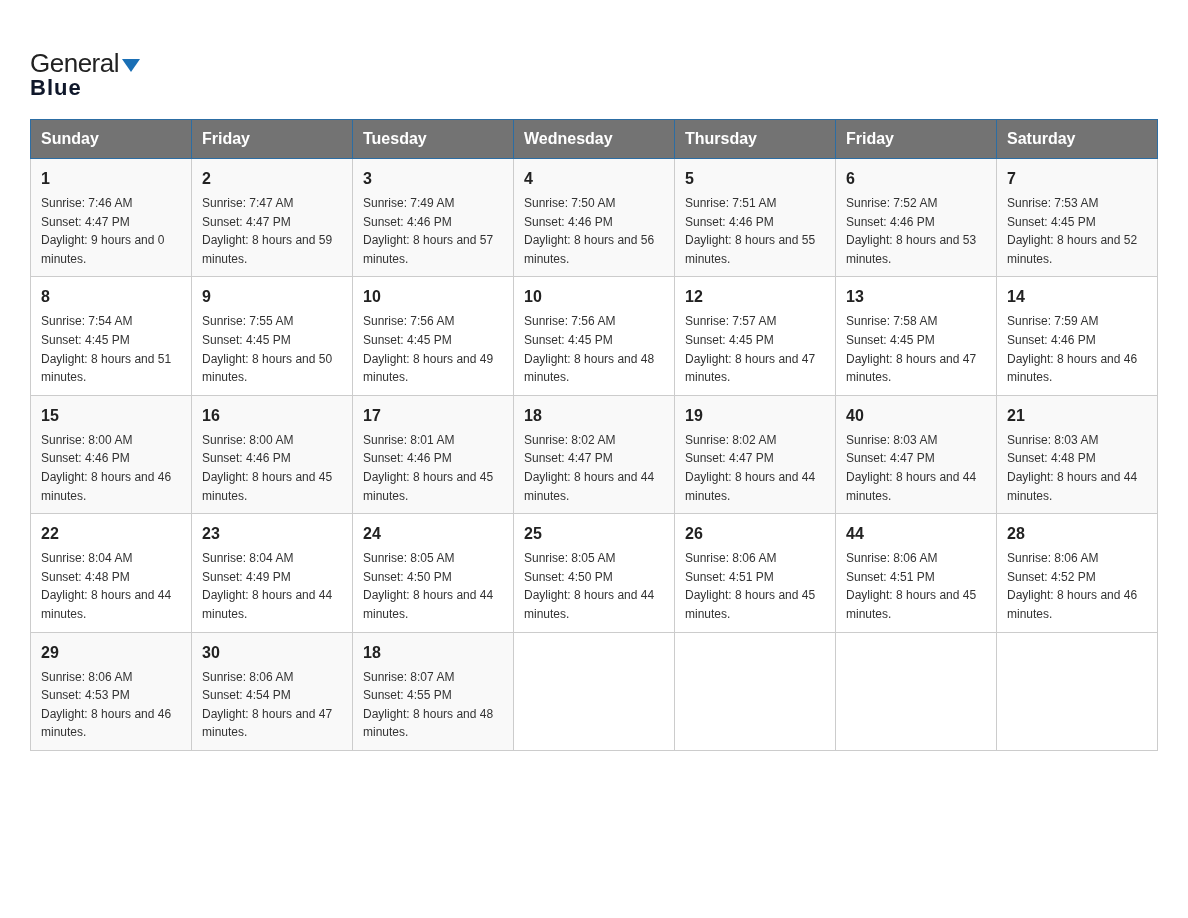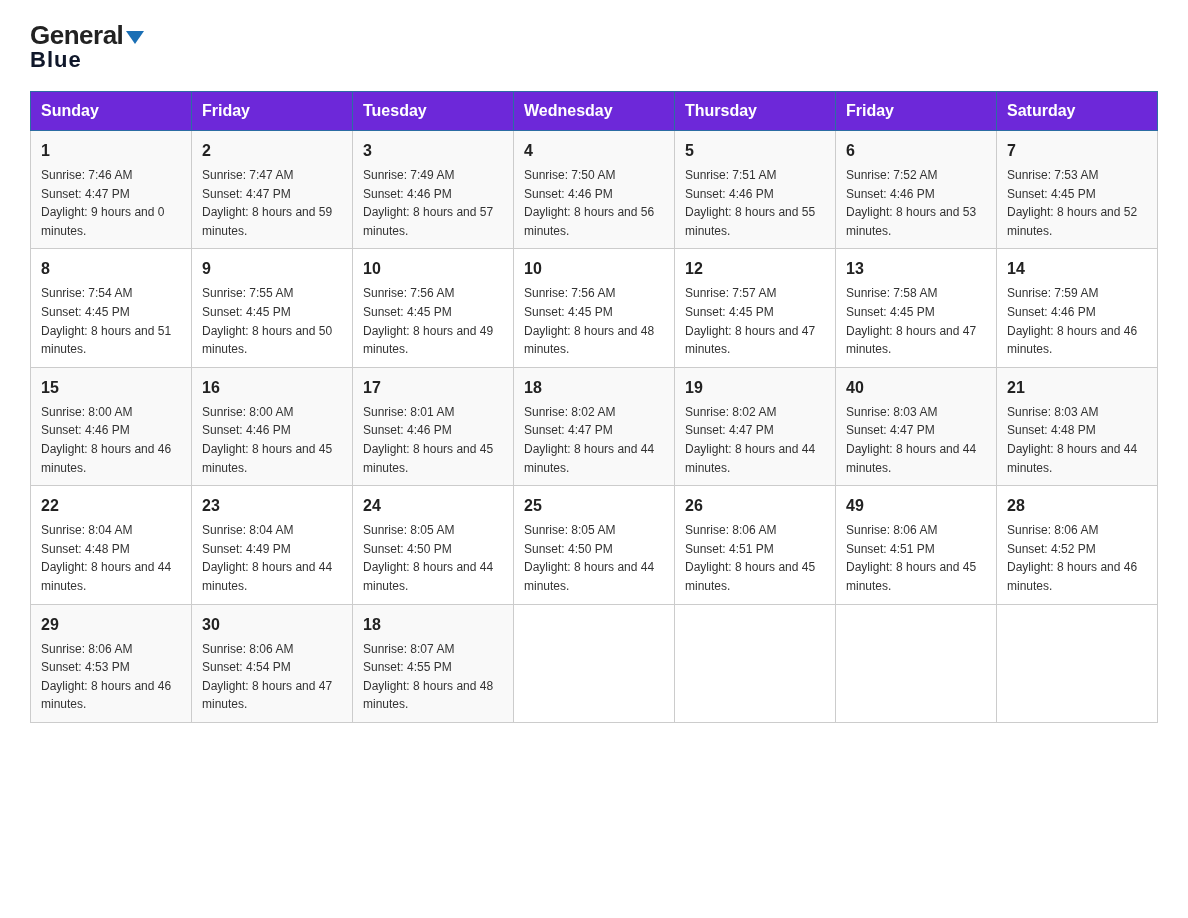--- a/index.html
+++ b/index.html
@@ -17,23 +17,24 @@
       align-items: flex-start;
       margin-bottom: 18px;
     }
     .logo {
       display: flex;
       flex-direction: column;
       align-items: flex-start;
     }
     .logo-general {
       font-size: 26px;
-      font-weight: bold;
+      font-weight: normal;
       color: #222;
       letter-spacing: -0.5px;
+      margin-top: 28px;
     }
     .logo-blue {
       font-size: 22px;
       font-weight: bold;
       color: #0f172a;
       margin-top: -4px;
       letter-spacing: 1px;
     }
     .title-area {
       text-align: right;
@@ -48,21 +49,21 @@
       font-size: 22px;
       color: #555;
       margin-top: 4px;
     }
     table {
       width: 100%;
       border-collapse: collapse;
       table-layout: fixed;
     }
     thead tr th {
-      background-color: #6d28d9;
+      background-color: #737373;
       color: #fff;
       font-size: 16px;
       font-weight: bold;
       padding: 10px 10px;
       text-align: left;
       border: 1px solid #2c6da3;
     }
     tbody tr td {
       vertical-align: top;
       padding: 8px 10px;
@@ -224,21 +225,21 @@
         </td>
         <td>
           <span class="day-num">25</span>
           <div class="day-info">Sunrise: 8:05 AM<br>Sunset: 4:50 PM<br>Daylight: 8 hours and 44 minutes.</div>
         </td>
         <td>
           <span class="day-num">26</span>
           <div class="day-info">Sunrise: 8:06 AM<br>Sunset: 4:51 PM<br>Daylight: 8 hours and 45 minutes.</div>
         </td>
         <td>
-          <span class="day-num">49</span>
+          <span class="day-num">44</span>
           <div class="day-info">Sunrise: 8:06 AM<br>Sunset: 4:51 PM<br>Daylight: 8 hours and 45 minutes.</div>
         </td>
         <td>
           <span class="day-num">28</span>
           <div class="day-info">Sunrise: 8:06 AM<br>Sunset: 4:52 PM<br>Daylight: 8 hours and 46 minutes.</div>
         </td>
       </tr>
       <tr>
         <td>
           <span class="day-num">29</span>

